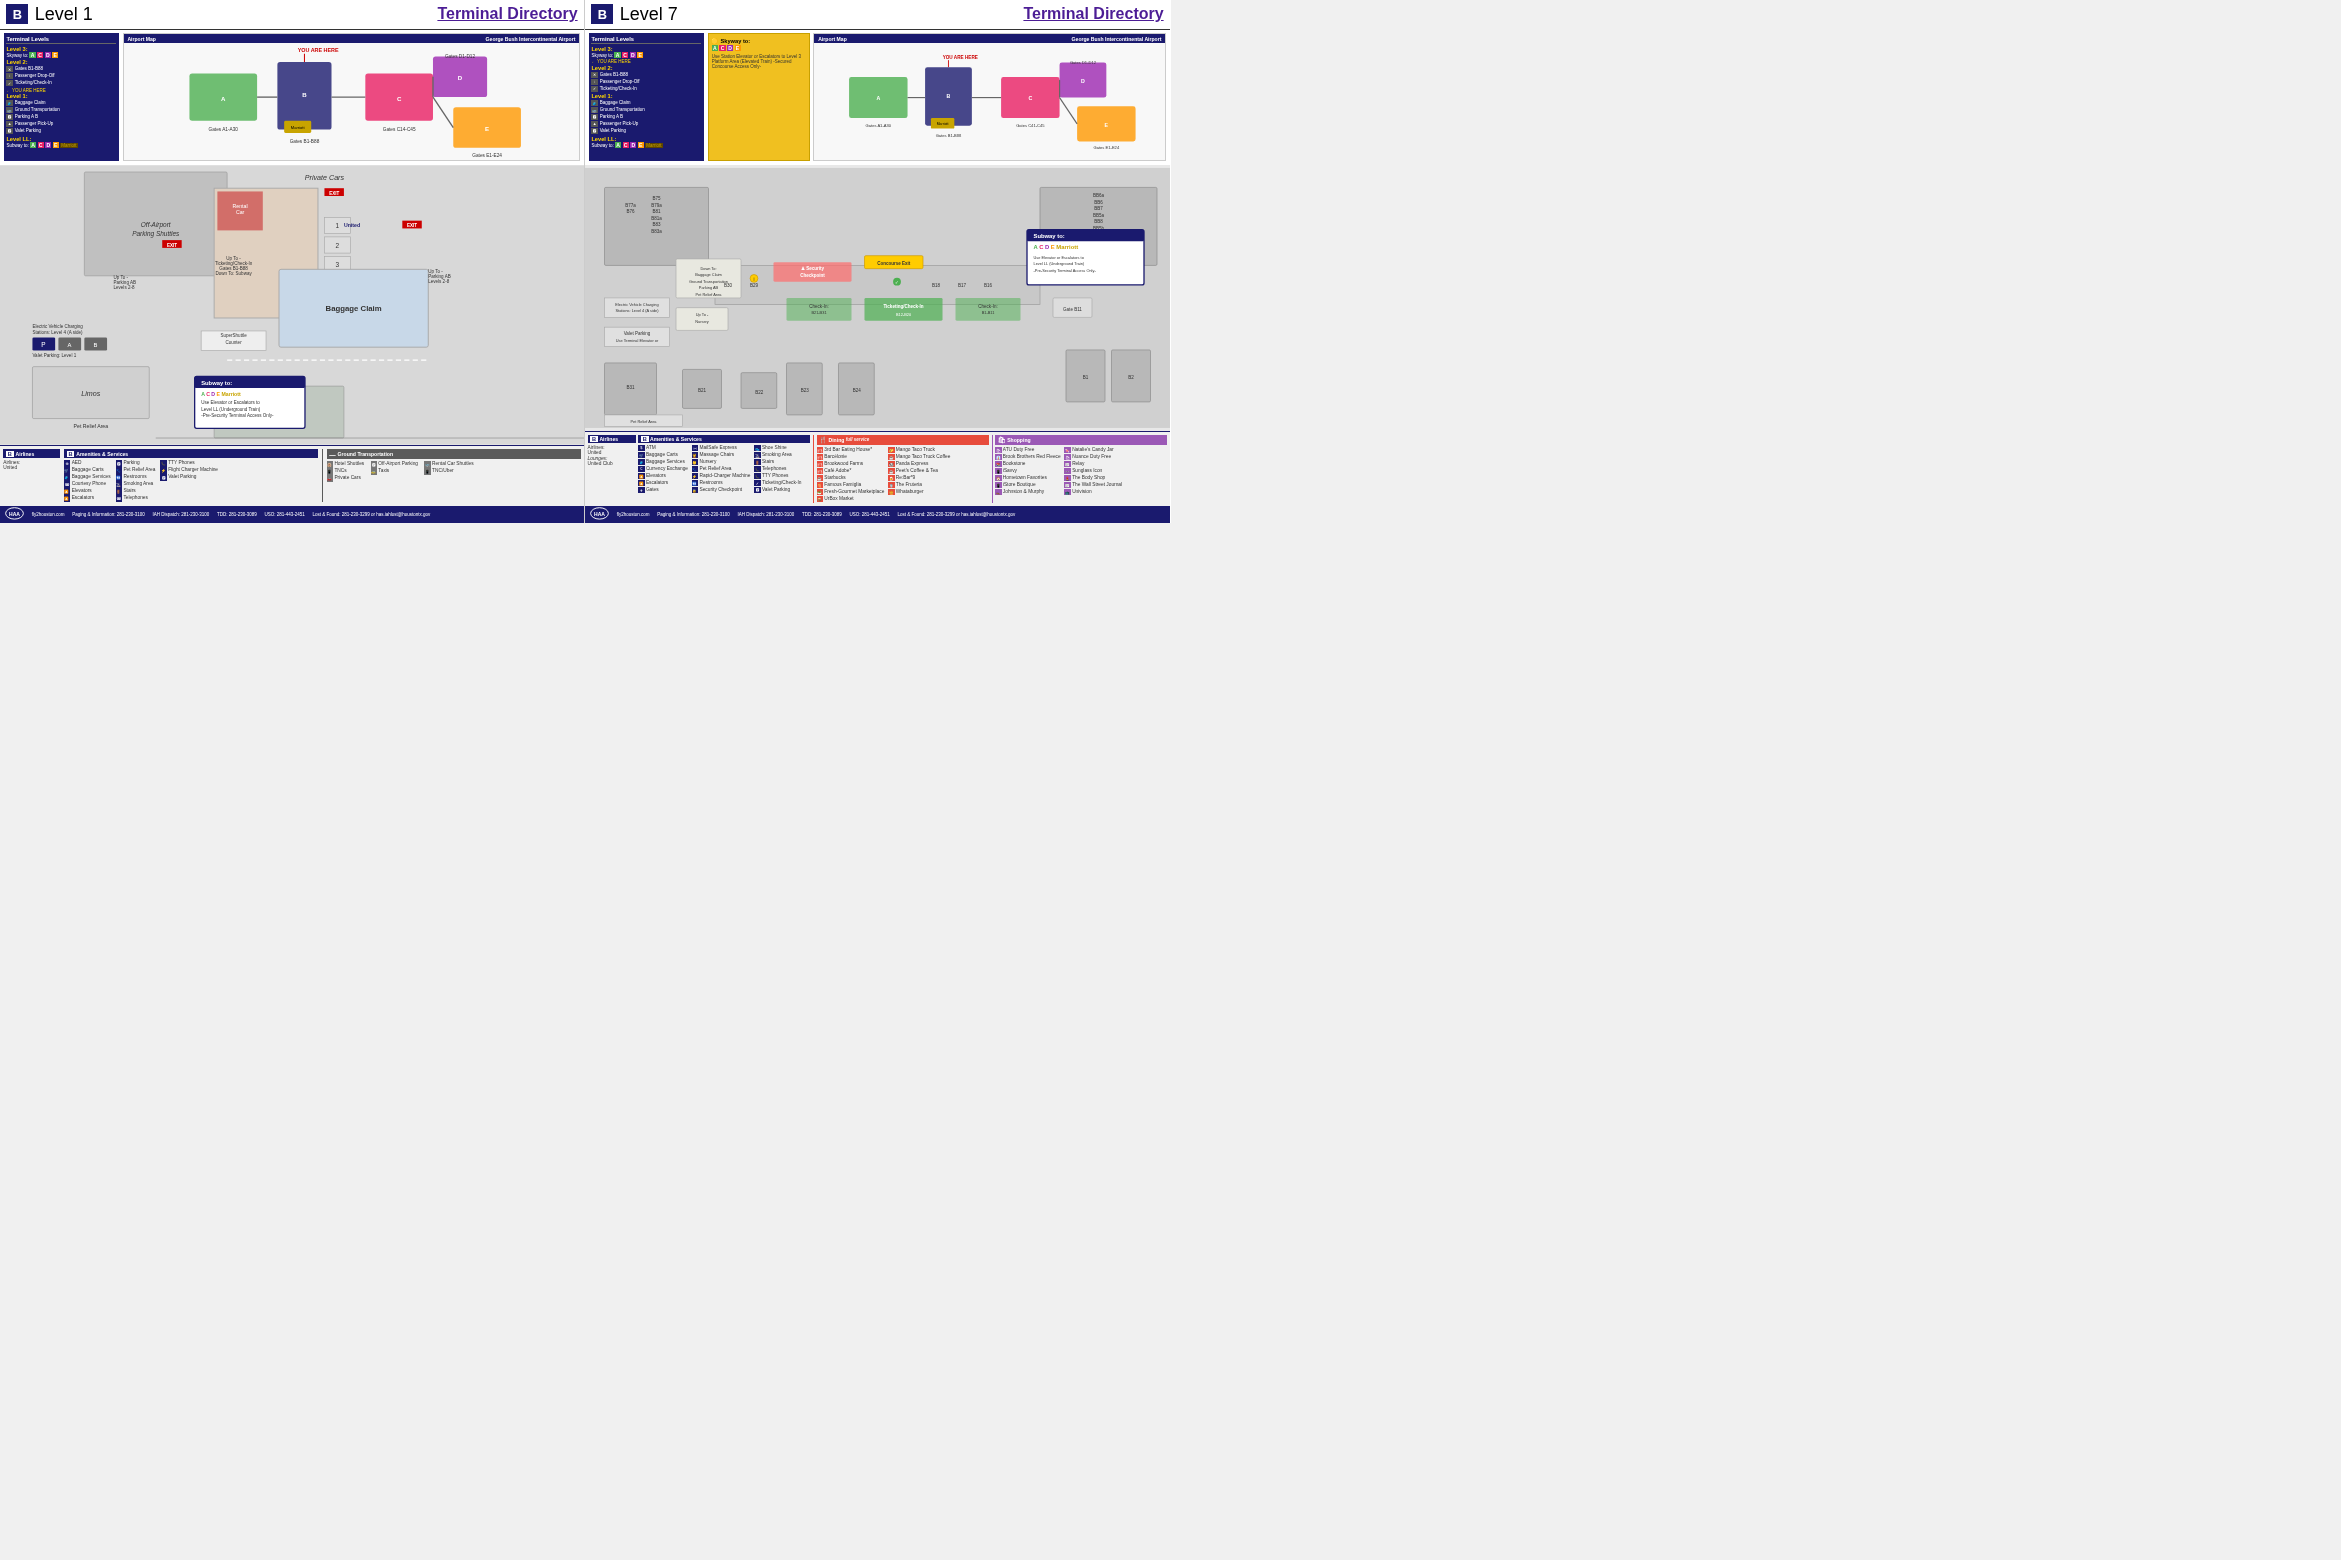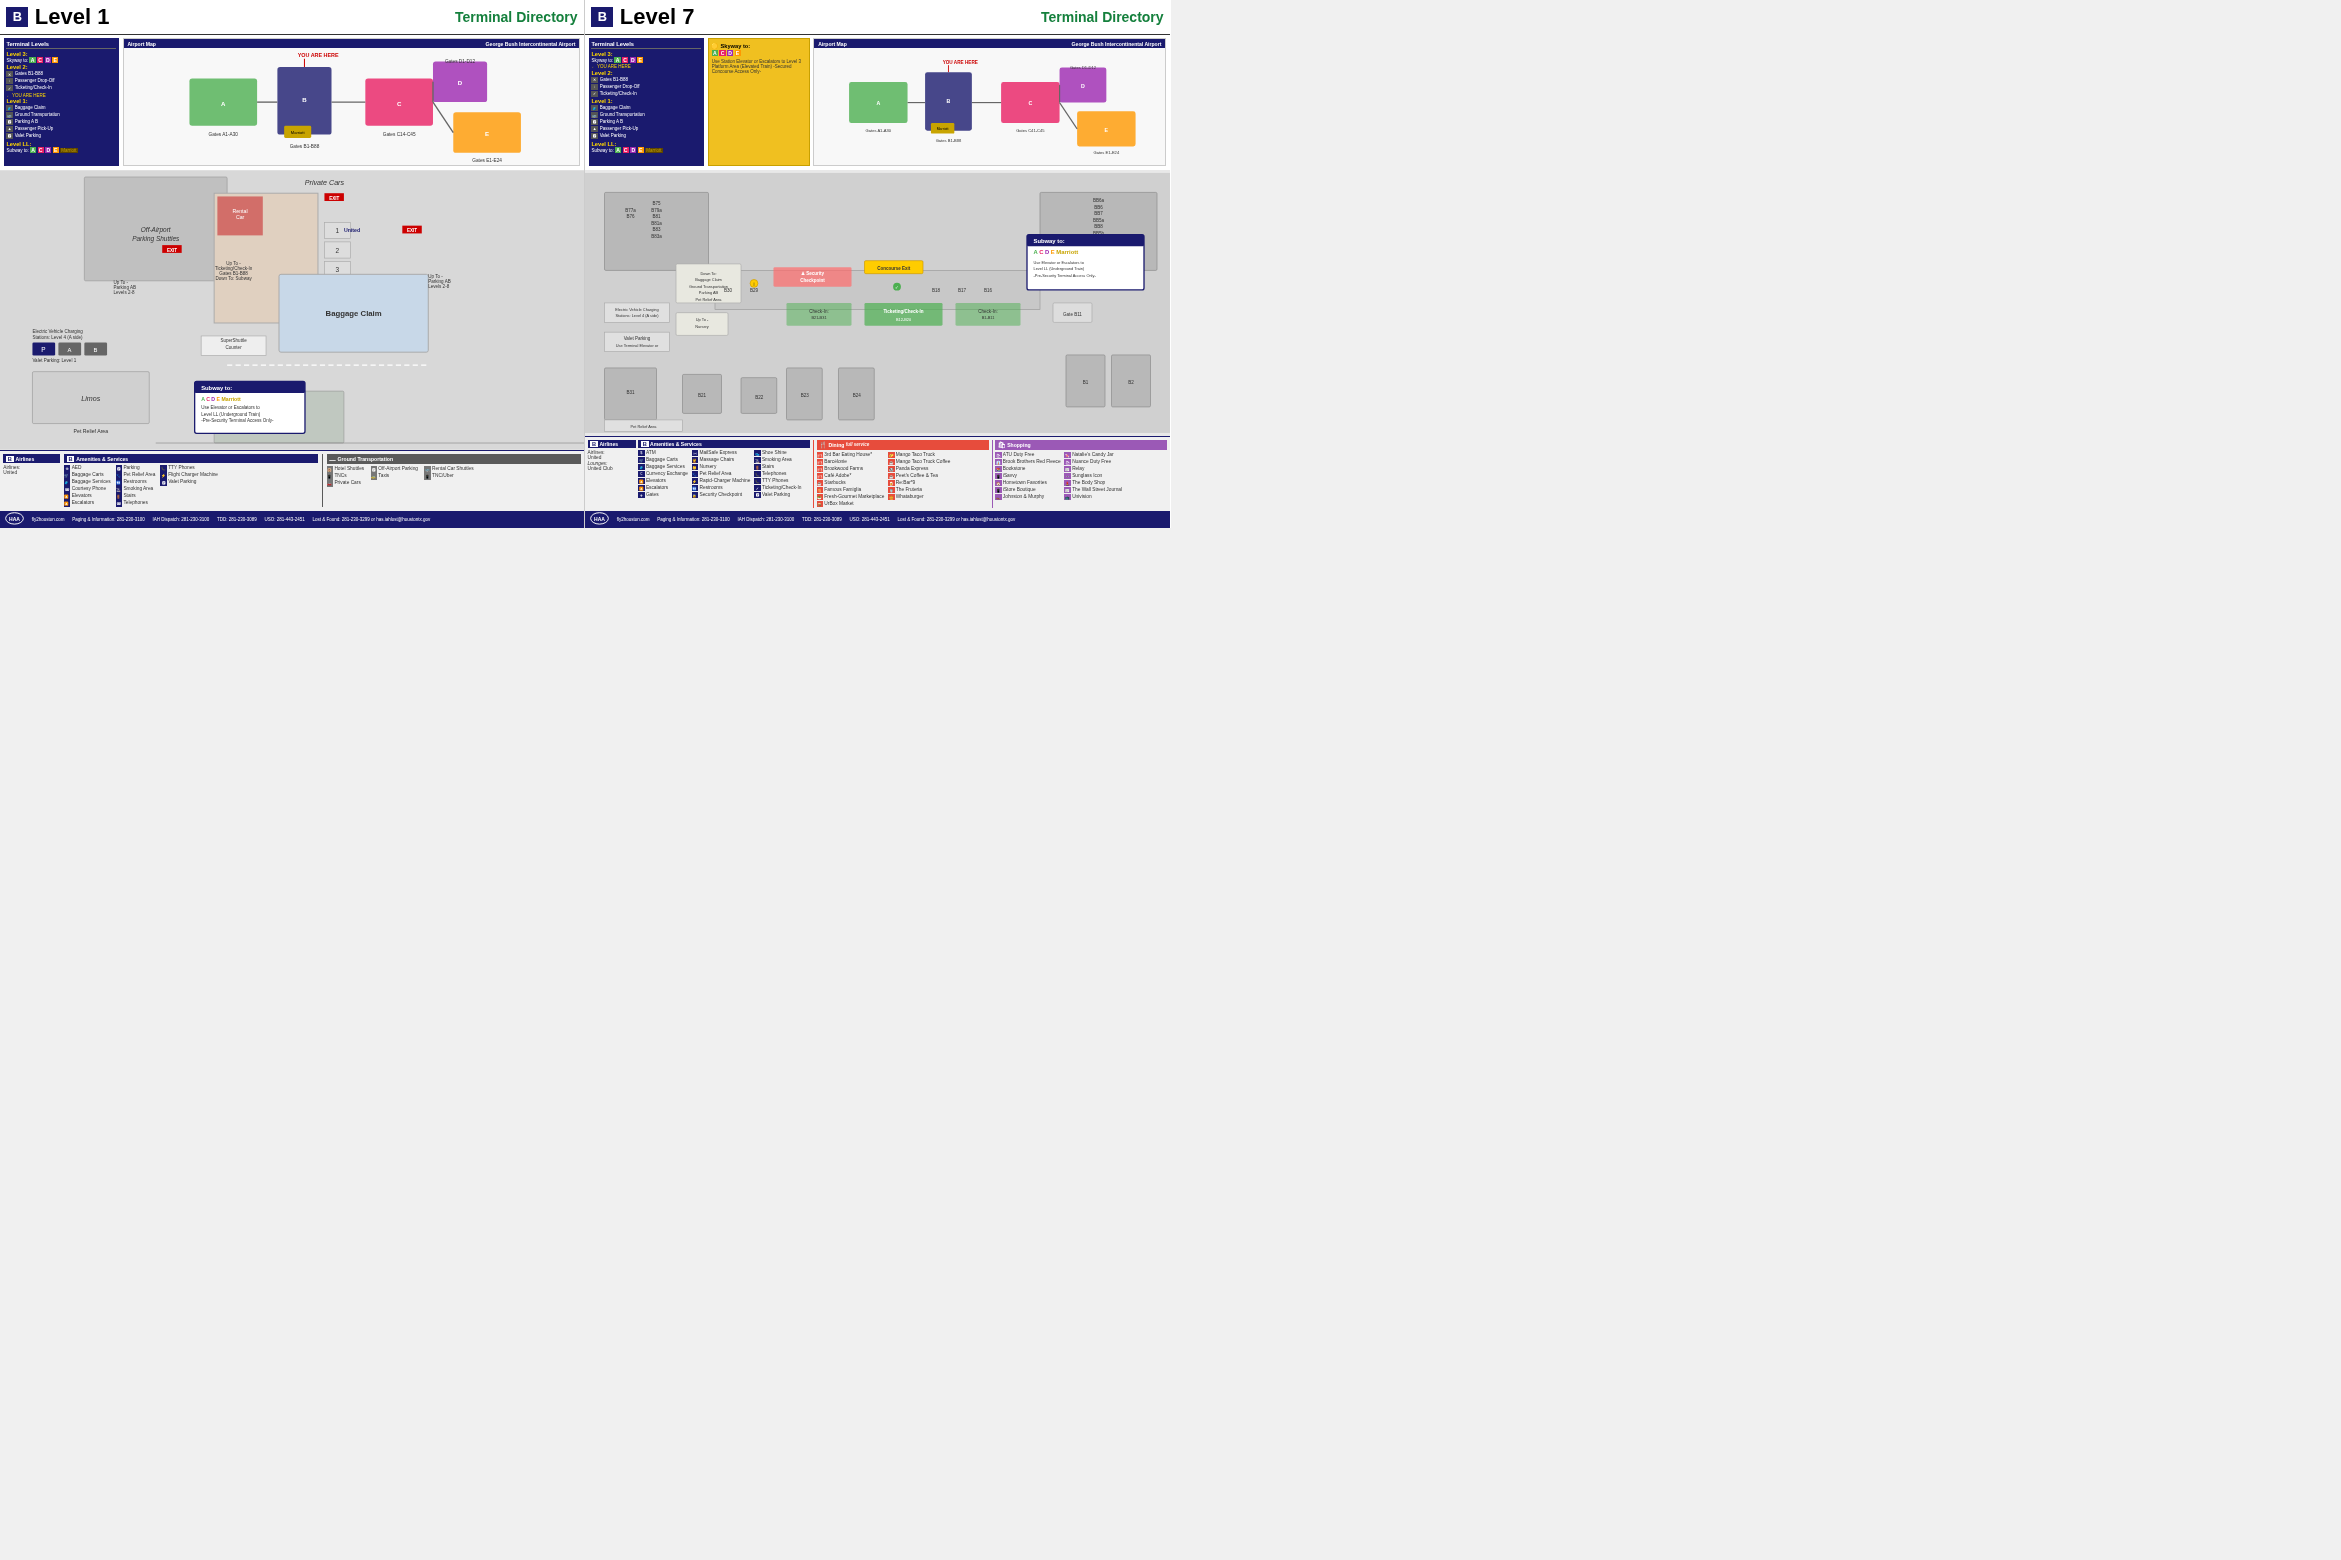--- a/index.html
+++ b/index.html
@@ -31,29 +31,30 @@
     }
     .level-badge {
       background: #1a1a6e;
       color: #fff;
       font-size: 12.8px;
       font-weight: bold;
       padding: 2.6px 6.4px;
       display: inline-block;
     }
     .level-title {
-      font-size: 22px;
-      font-weight: bold;
+      font-size: 18px;
+      font-weight: normal;
       color: #000;
     }
     .terminal-dir {
       margin-left: auto;
-      font-size: 14px;
+      font-size: 16px;
       font-weight: bold;
-      color: #15803d;
+      color: #4c1d95;
+      text-decoration: underline;
     }
     
     .info-section {
       display: flex;
       gap: 3.8px;
       padding: 3.8px;
       background: #fff;
     }
     .terminal-levels-box {
       background: #1a1a6e;

